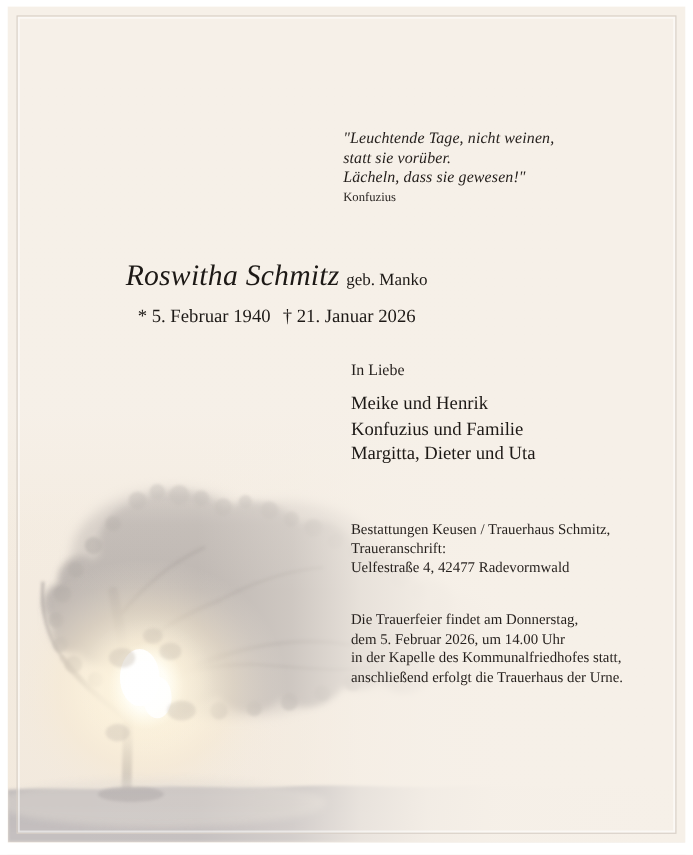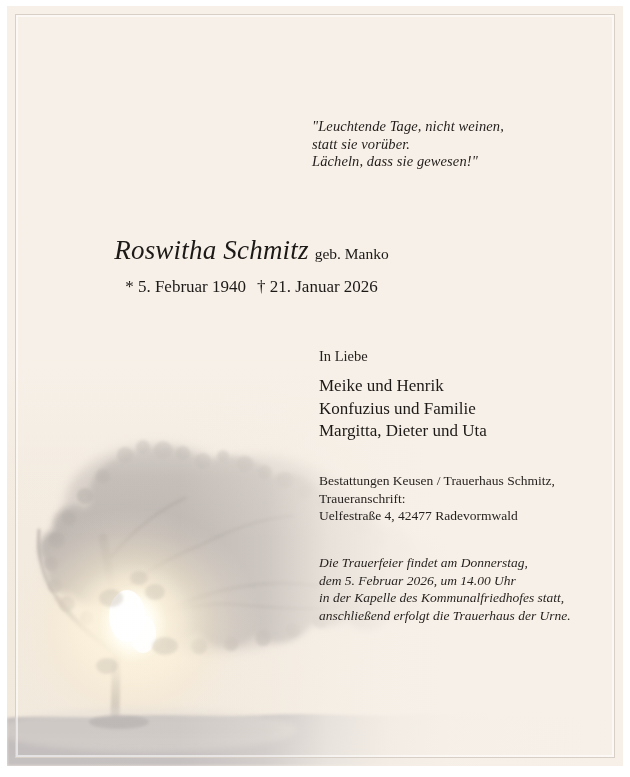--- a/index.html
+++ b/index.html
@@ -145,21 +145,21 @@
     font-family: "Liberation Serif", serif;
     font-size: 17px;
     line-height: 24px;
     margin-top: 5px;
     color: #1d1916;
     white-space: nowrap;
   }
   .date-gap { display: inline-block; width: 11px; }
 
   
-  #family-block { left: 312px; top: 341px; width: 300px; }
+  #family-block { left: 312px; top: 322px; width: 300px; }
   #family-intro {
     font-family: "Liberation Serif", serif;
     font-size: 14.5px;
     line-height: 19px;
     color: #241f1c;
     margin-bottom: 9px;
   }
   .family-name {
     font-family: "Liberation Serif", serif;
     font-size: 17px;
@@ -172,21 +172,21 @@
   #address-block { left: 312px; top: 466px; width: 300px; }
   .address-line {
     font-family: "Liberation Serif", serif;
     font-size: 13.5px;
     line-height: 17.5px;
     color: #241f1c;
     white-space: nowrap;
   }
 
   
-  #service-block { left: 312px; top: 548px; width: 300px; font-style: italic; }
+  #service-block { left: 312px; top: 548px; width: 300px; }
   .service-line {
     font-family: "Liberation Serif", serif;
     font-size: 13.5px;
     line-height: 17.5px;
     color: #241f1c;
     white-space: nowrap;
   }
 </style>
 </head>
 <body>
@@ -364,20 +364,21 @@
     </div>
 
     <div id="photo-fade"></div>
 
     <div id="text-layer">
 
       <div id="quote-block" class="block">
         <div class="quote-line">"Leuchtende Tage, nicht weinen,</div>
         <div class="quote-line">statt sie vorüber.</div>
         <div class="quote-line">Lächeln, dass sie gewesen!"</div>
+        <div id="quote-attrib">Konfuzius</div>
       </div>
 
       <div id="name-block" class="block">
         <div id="name-line">
           <span id="deceased-name">Roswitha Schmitz</span><span id="maiden-name">geb. Manko</span>
         </div>
         <div id="dates-line">
           <span>*</span>
           <span>5. Februar 1940</span><span class="date-gap"></span><span>†</span>
           <span>21. Januar 2026</span>

